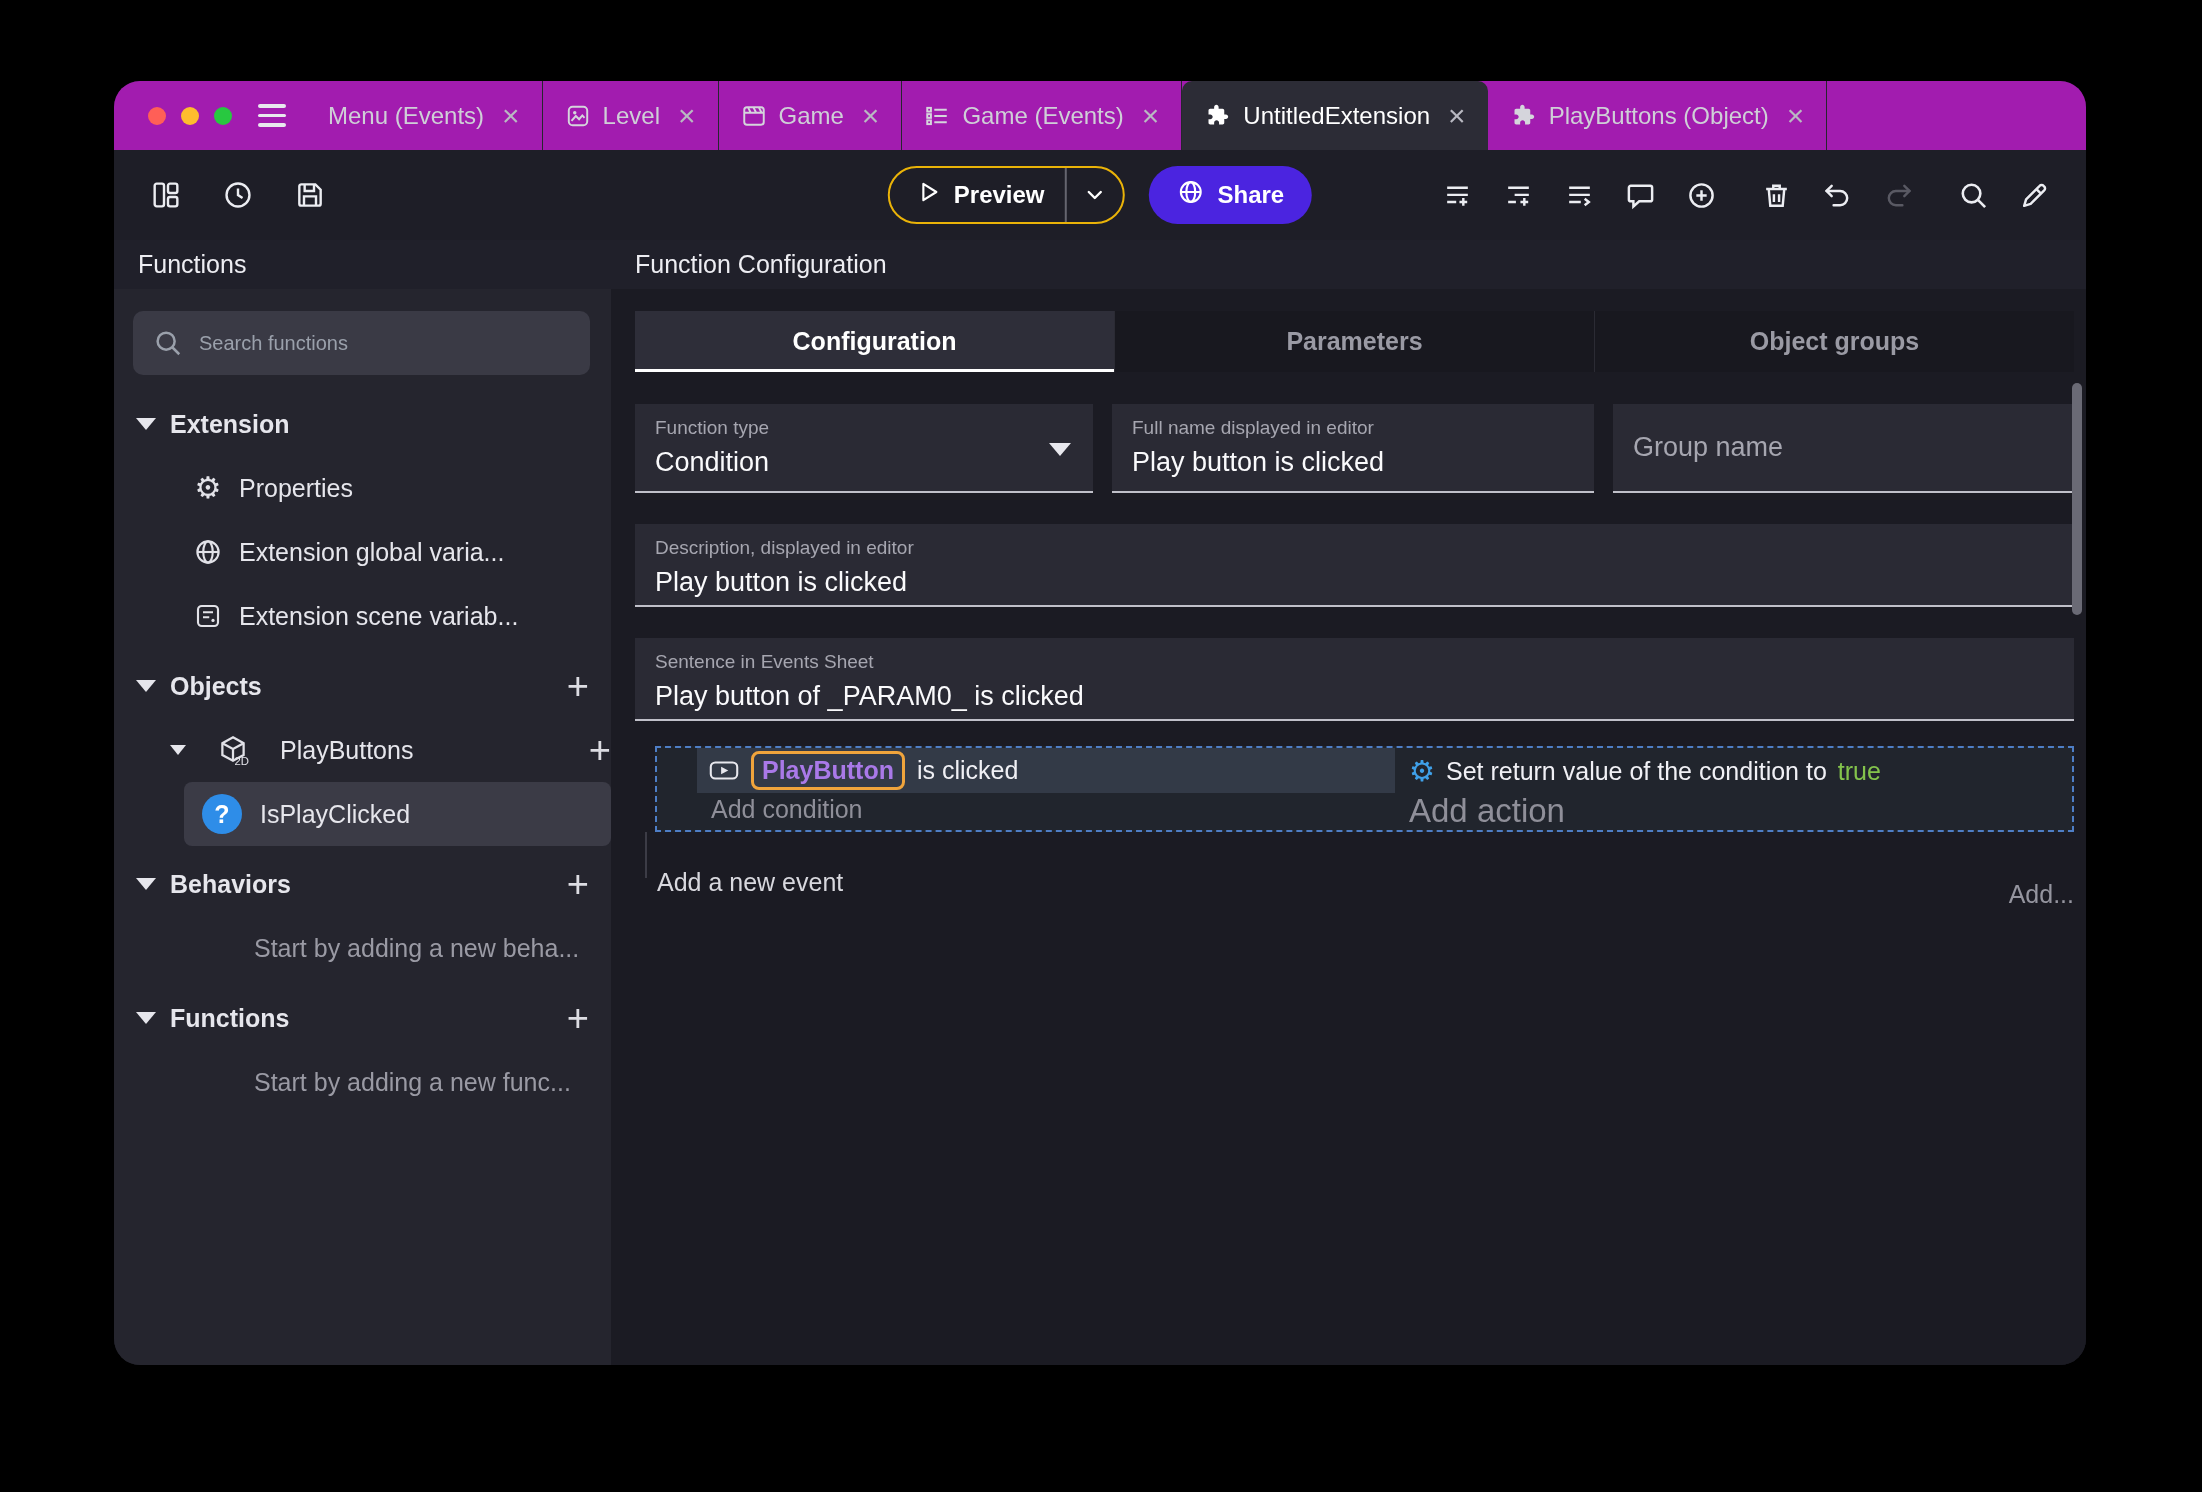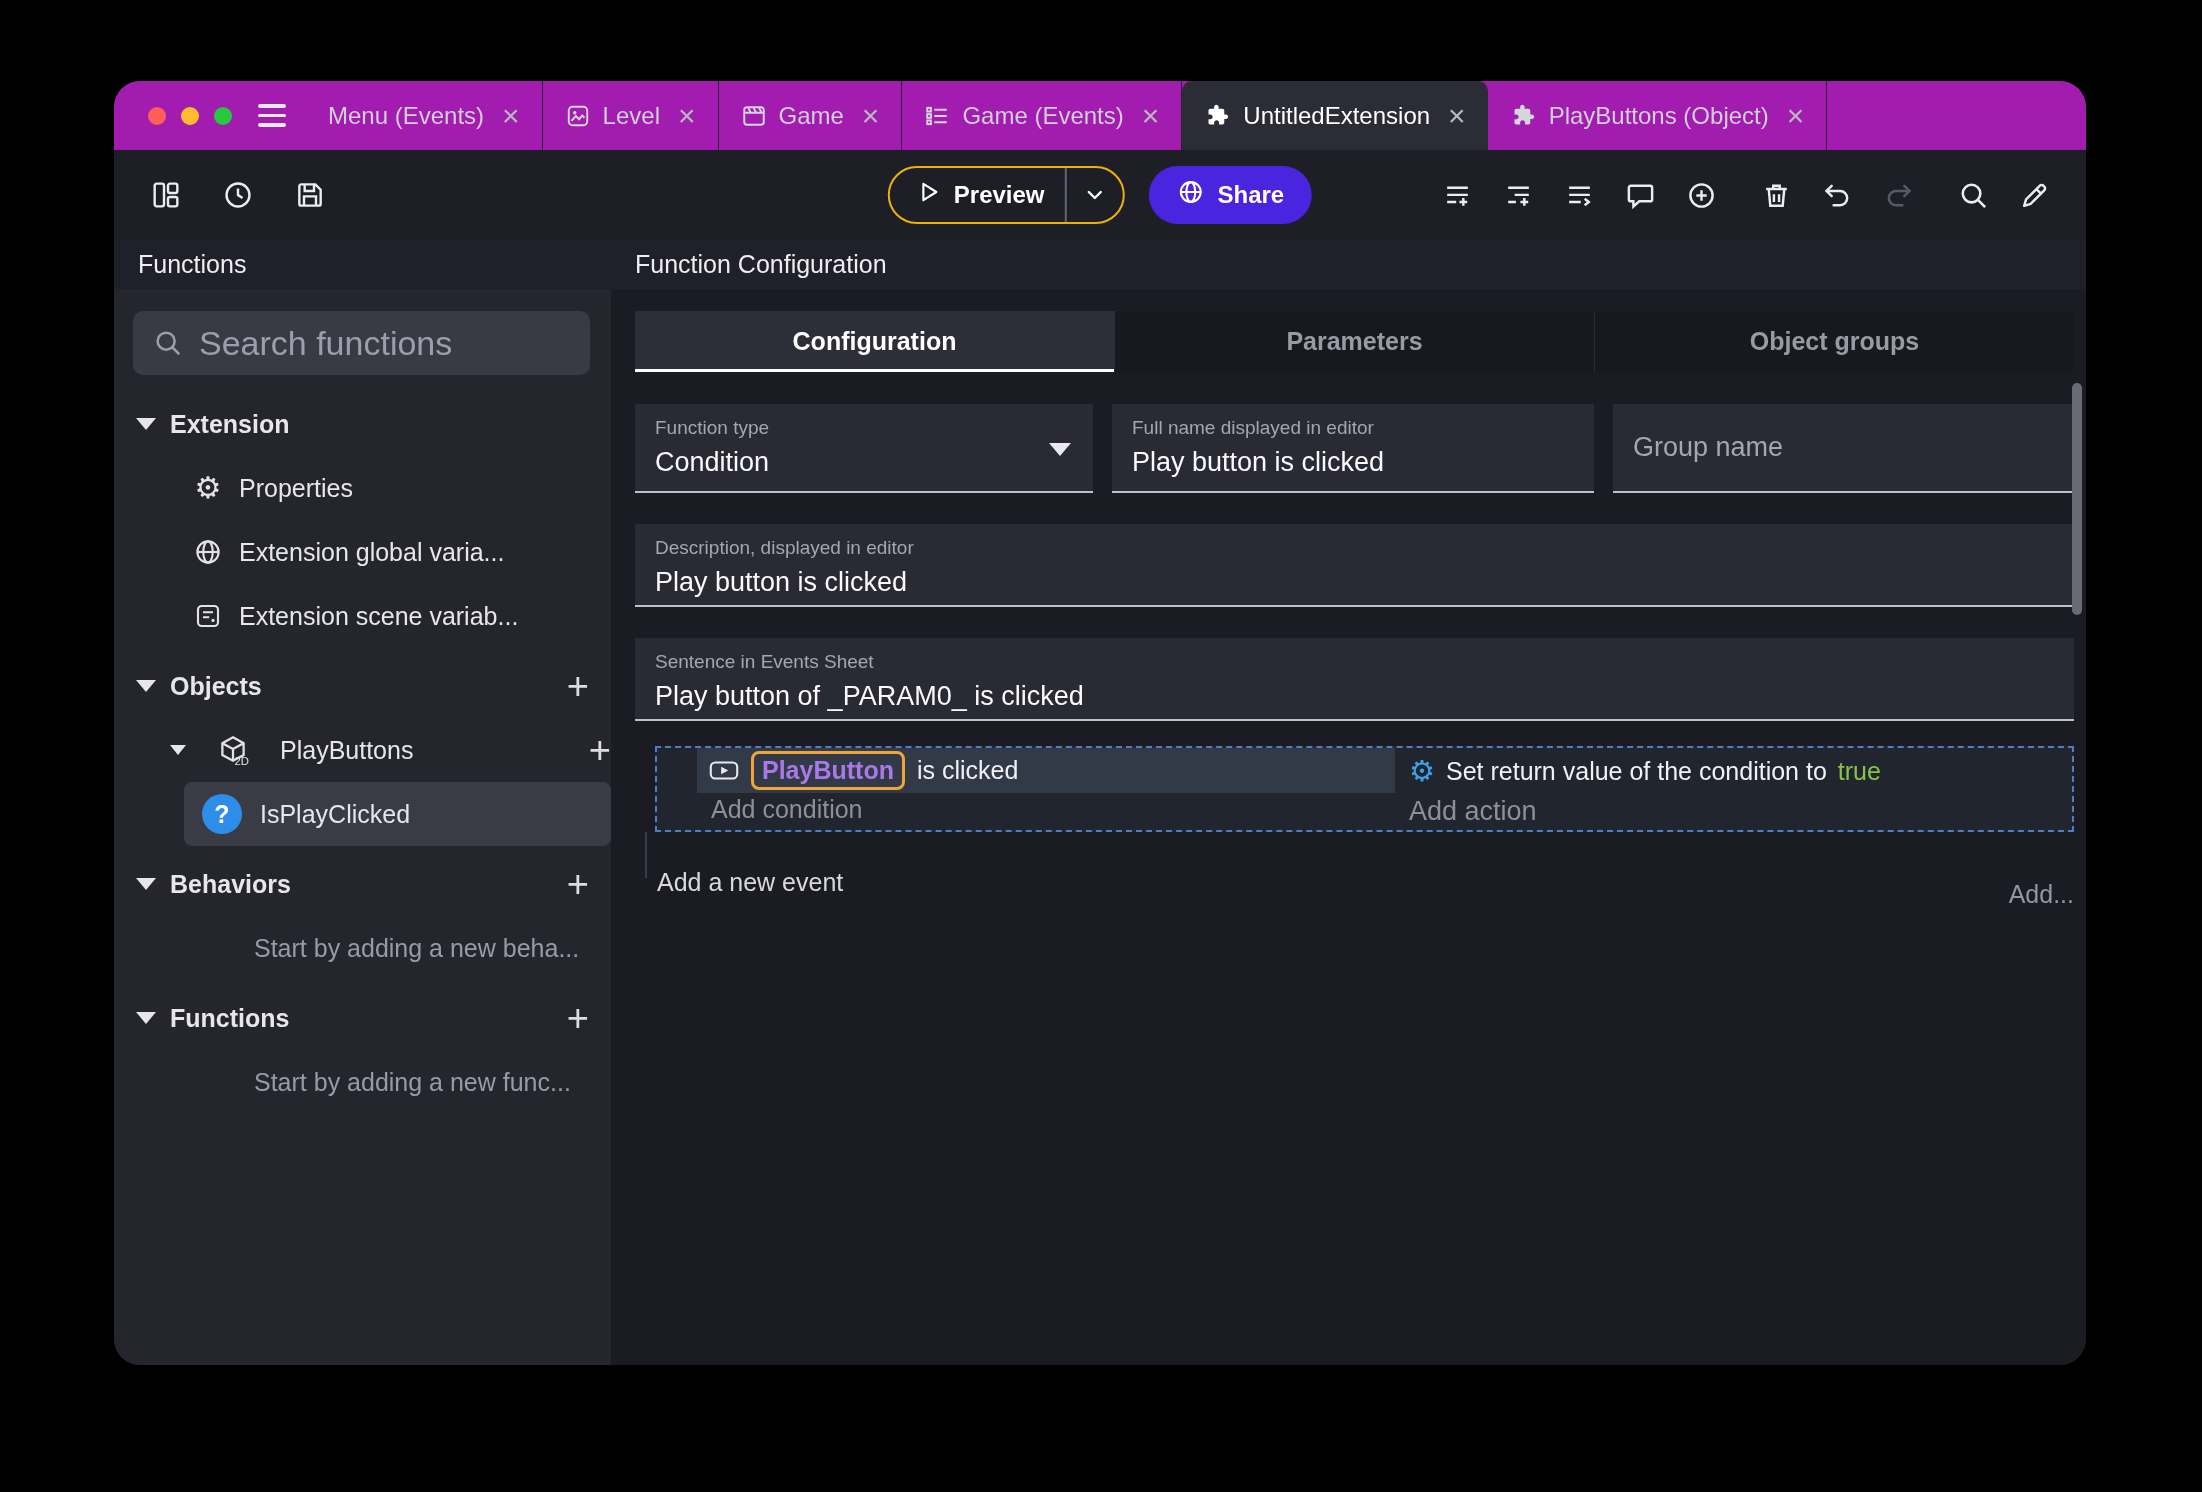--- a/index.html
+++ b/index.html
@@ -55,21 +55,21 @@
   .panel-header { height:49px; display:flex; align-items:center; font-size:25px;
                   color:#ededf2; background:#20202a; flex-shrink:0; }
 
   
   .sidebar { width:497px; background:#25252e; display:flex; flex-direction:column; }
   .sidebar .panel-header { padding:0 24px; }
   .search-box { margin:22px 21px 0 19px; height:64px; background:#3a3a45; border-radius:10px;
                 display:flex; align-items:center; gap:16px; padding:0 20px; flex-shrink:0; }
   .search-box svg { color:#9aa0ab; flex-shrink:0; }
   .search-box input { flex:1; background:transparent; border:none; outline:none;
-                      font-size:34px; color:#14b8a6; font-family:inherit; }
+                      font-size:20px; color:#14b8a6; font-family:inherit; }
   .search-box input::placeholder { color:#9aa0ab; }
   .tree { margin-top:17px; font-size:25px; color:#e6e6ec; }
   .tree-row { height:64px; display:flex; align-items:center; }
   .tree-row.group { padding:0 22px; font-weight:700; gap:14px; }
   .tree-row.group.spaced { margin-top:6px; }
   .chev { width:0; height:0; border-left:10px solid transparent; border-right:10px solid transparent;
           border-top:12px solid #e6e6ec; flex-shrink:0; }
   .chev.small { border-left-width:8px; border-right-width:8px; border-top-width:10px; }
   .plus-btn { margin-left:auto; font-size:38px; font-weight:400; color:#dcdce2; line-height:1; }
   .tree-row.child { padding-left:78px; gap:15px; }
@@ -120,21 +120,21 @@
   .obj-thumb { display:flex; color:#e8e8ee; flex-shrink:0; }
   .chip { border:3px solid #f0a43c; border-radius:8px; padding:0px 8px; color:#a979e8;
           font-weight:700; font-size:25px; line-height:1.3; }
   .cond-text { font-size:25px; color:#f0f0f5; }
   .add-cond { flex:1; display:flex; align-items:center; padding:2px 14px 6px; color:#8f8f99; font-size:25px; }
   .actions { flex:1; display:flex; flex-direction:column; padding-top:2px; min-width:0; }
   .action-row { height:42px; display:flex; align-items:center; gap:11px; padding:0 14px;
                 font-size:25px; color:#f0f0f5; white-space:nowrap; }
   .gear-blue { color:#3fa0e8; font-family:"DejaVu Sans", sans-serif; font-size:29px; line-height:1; }
   .true-val { color:#84c44c; }
-  .add-action { height:38px; display:flex; align-items:center; padding:0 14px; color:#8f8f99; font-size:27px; }
+  .add-action { height:38px; display:flex; align-items:center; padding:0 14px; color:#8f8f99; font-size:33px; }
   .rail { position:absolute; left:10px; top:86px; width:2px; height:46px; background:#3c3c46; }
   .add-event-row { display:flex; justify-content:space-between; align-items:center;
                    margin-top:24px; padding-left:22px; font-size:25px; }
   .ae-left { color:#d8d8de; }
   .ae-right { color:#95959f;margin-top:24px; }
 
   .scroll-thumb { position:absolute; right:4px; top:143px; width:10px; height:232px;
                   background:#6a6a75; border-radius:5px; }
 </style>
 </head>

